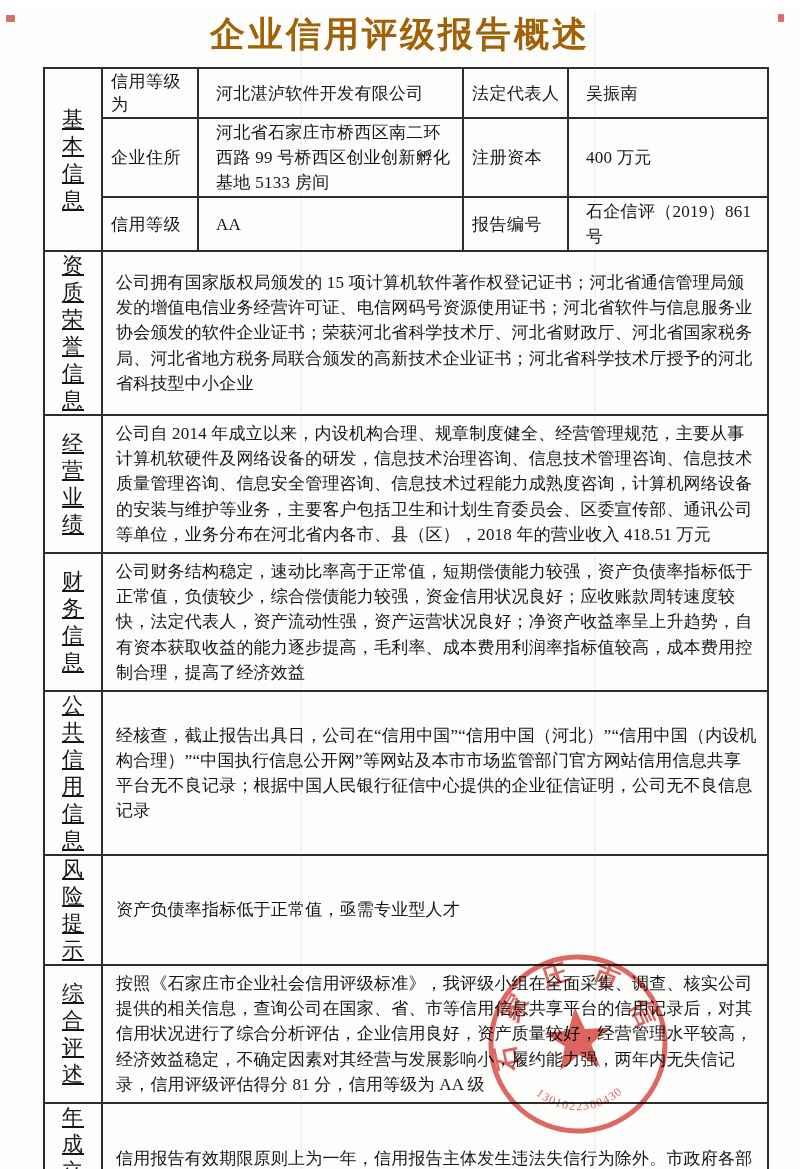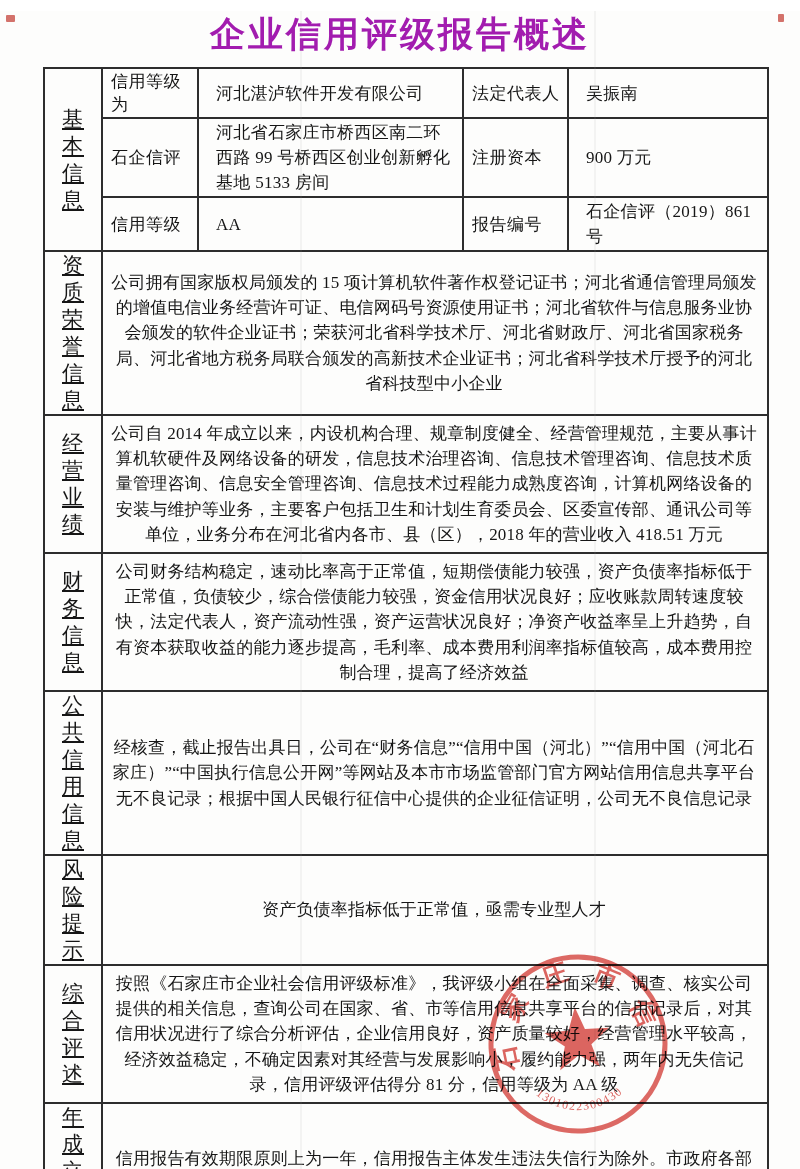--- a/index.html
+++ b/index.html
@@ -11,41 +11,41 @@
     position:relative;
     overflow:hidden;
   }
   .page { position:relative; width:800px; height:1169px; background:#fdfdfc; }
   .doc-title {
     margin:11px 0 9px 0;
     text-align:center;
     font-size:35px;
     font-weight:bold;
     letter-spacing:3px;
-    color:#a21caf;
+    color:#a16207;
   }
   table.report { border-collapse:collapse; margin-left:43px; table-layout:fixed; }
   table.report td {
     border:2px solid #2d2d2d;
     vertical-align:middle;
     font-size:17px;
     overflow:hidden;
   }
   
   td.row-label { text-align:center; padding:0; }
   .label-inner {
     display:inline-block; width:38px;
     line-height:27px; letter-spacing:1px;
     font-size:21px; text-align:center;
     word-break:break-all;
     text-decoration:underline;
   }
   td.sub-label { padding-left:8px; letter-spacing:0.5px; }
   td.value-cell { padding-left:17px; padding-right:6px; line-height:25px; letter-spacing:0.3px; }
-  td.body-text { padding:5px 9px 5px 7px; line-height:25.2px; letter-spacing:0.2px; text-align:center; word-break:break-all; }
+  td.body-text { padding:5px 9px 5px 13px; line-height:25.2px; letter-spacing:0.2px; text-align:left; word-break:break-all; }
   table.footer-tbl { border-collapse:collapse; margin-left:43px; margin-top:-2px; table-layout:fixed; }
   table.footer-tbl td { border:2px solid #2d2d2d; font-size:17px; vertical-align:top; }
   td.sig-header { text-align:left; vertical-align:middle; letter-spacing:1px; height:32px; }
   .sig-cell { position:relative; height:123px; }
   .leader-label { position:absolute; left:96px; top:26px; letter-spacing:1px;font-style:italic; }
   .signature-svg { position:absolute; left:118px; top:44px; }
   .org-name { position:absolute; left:110px; top:28px; letter-spacing:1px; }
   .seal {
     position:absolute; left:483px; top:938px;
     width:190px; height:190px;
@@ -80,24 +80,24 @@
     </colgroup>
     <tbody>
         <tr style="height:46px">
       <td class="row-label" rowspan="3"><span class="label-inner">基本信息</span></td>
       <td class="sub-label">信用等级为</td>
       <td class="value-cell">河北湛泸软件开发有限公司</td>
       <td class="sub-label">法定代表人</td>
       <td class="value-cell">吴振南</td>
     </tr>
     <tr style="height:69px">
-      <td class="sub-label">石企信评</td>
+      <td class="sub-label">企业住所</td>
       <td class="value-cell">河北省石家庄市桥西区南二环西路 99 号桥西区创业创新孵化基地 5133 房间</td>
       <td class="sub-label">注册资本</td>
-      <td class="value-cell">900 万元</td>
+      <td class="value-cell">400 万元</td>
     </tr>
     <tr style="height:33px">
       <td class="sub-label">信用等级</td>
       <td class="value-cell">AA</td>
       <td class="sub-label">报告编号</td>
       <td class="value-cell">石企信评（2019）861 号</td>
     </tr>
 
     <tr style="height:125px">
       <td class="row-label"><span class="label-inner">资质荣誉信息</span></td>
@@ -106,21 +106,21 @@
     <tr style="height:132px">
       <td class="row-label"><span class="label-inner">经营业绩</span></td>
       <td class="body-text" colspan="4">公司自 2014 年成立以来，内设机构合理、规章制度健全、经营管理规范，主要从事计算机软硬件及网络设备的研发，信息技术治理咨询、信息技术管理咨询、信息技术质量管理咨询、信息安全管理咨询、信息技术过程能力成熟度咨询，计算机网络设备的安装与维护等业务，主要客户包括卫生和计划生育委员会、区委宣传部、通讯公司等单位，业务分布在河北省内各市、县（区），2018 年的营业收入 418.51 万元</td>
     </tr>
     <tr style="height:122px">
       <td class="row-label"><span class="label-inner">财务信息</span></td>
       <td class="body-text" colspan="4">公司财务结构稳定，速动比率高于正常值，短期偿债能力较强，资产负债率指标低于正常值，负债较少，综合偿债能力较强，资金信用状况良好；应收账款周转速度较快，法定代表人，资产流动性强，资产运营状况良好；净资产收益率呈上升趋势，自有资本获取收益的能力逐步提高，毛利率、成本费用利润率指标值较高，成本费用控制合理，提高了经济效益</td>
     </tr>
     <tr style="height:78px">
       <td class="row-label"><span class="label-inner">公共信用信息</span></td>
-      <td class="body-text" colspan="4">经核查，截止报告出具日，公司在“财务信息”“信用中国（河北）”“信用中国（河北石家庄）”“中国执行信息公开网”等网站及本市市场监管部门官方网站信用信息共享平台无不良记录；根据中国人民银行征信中心提供的企业征信证明，公司无不良信息记录</td>
+      <td class="body-text" colspan="4">经核查，截止报告出具日，公司在“信用中国”“信用中国（河北）”“信用中国（内设机构合理）”“中国执行信息公开网”等网站及本市市场监管部门官方网站信用信息共享平台无不良记录；根据中国人民银行征信中心提供的企业征信证明，公司无不良信息记录</td>
     </tr>
     <tr style="height:52px">
       <td class="row-label"><span class="label-inner">风险提示</span></td>
       <td class="body-text" colspan="4">资产负债率指标低于正常值，亟需专业型人才</td>
     </tr>
     <tr style="height:131px">
       <td class="row-label"><span class="label-inner">综合评述</span></td>
       <td class="body-text" colspan="4">按照《石家庄市企业社会信用评级标准》，我评级小组在全面采集、调查、核实公司提供的相关信息，查询公司在国家、省、市等信用信息共享平台的信用记录后，对其信用状况进行了综合分析评估，企业信用良好，资产质量较好，经营管理水平较高，经济效益稳定，不确定因素对其经营与发展影响小，履约能力强，两年内无失信记录，信用评级评估得分 81 分，信用等级为 AA 级</td>
     </tr>
     <tr style="height:55px">

